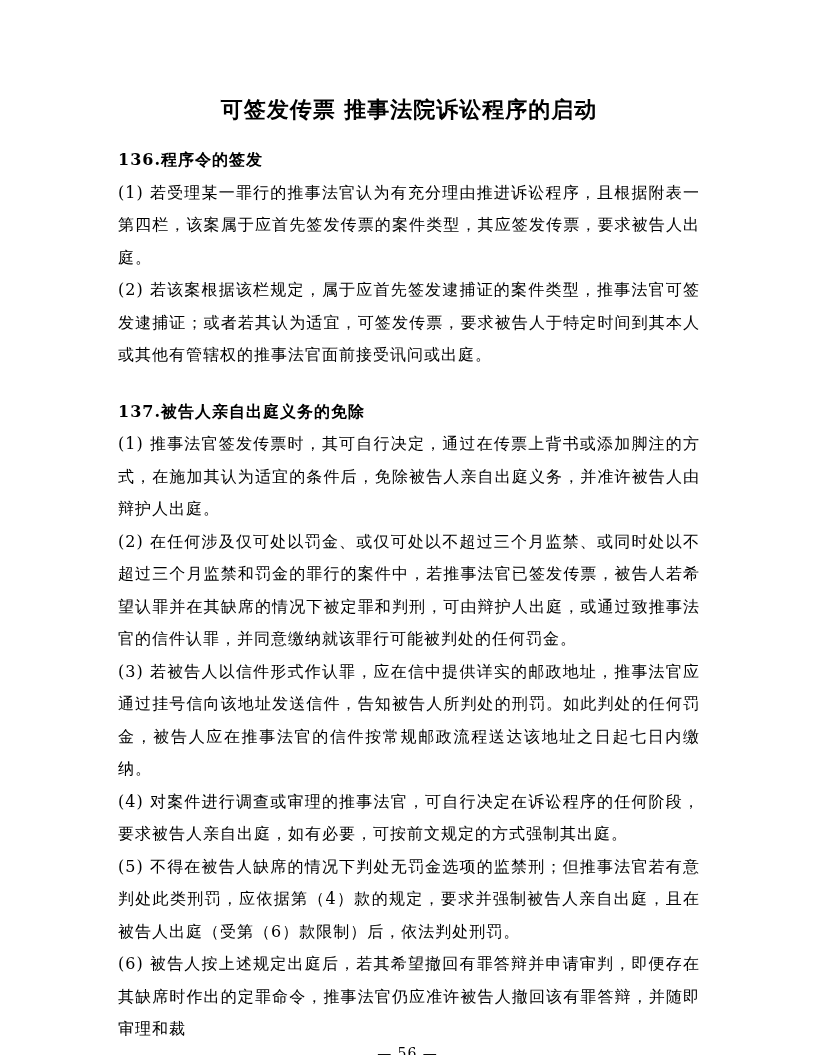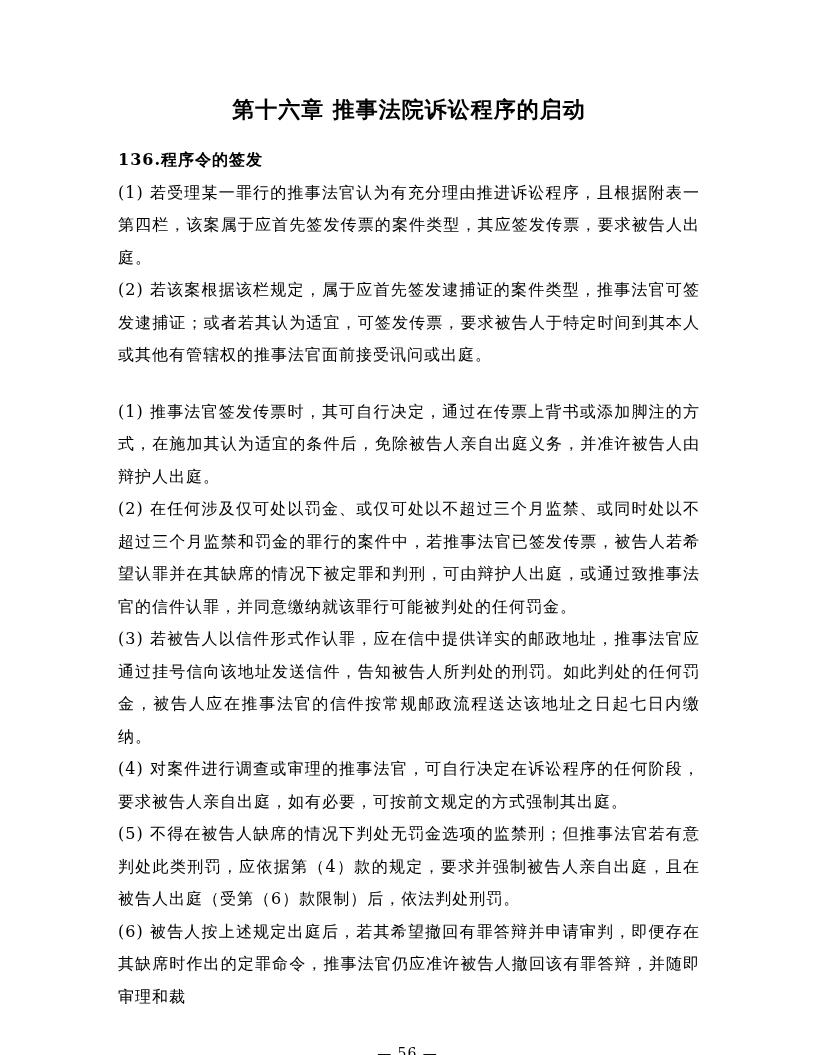--- a/index.html
+++ b/index.html
@@ -52,29 +52,30 @@
     text-align: center;
     font-size: 14px;
     letter-spacing: 1px;
   }
 </style>
 </head>
 <body>
 
 <div class="page">
 
-  <h1 class="chapter-title">第十六章 推事法院诉讼程序的启动</h1>
+  <h1 class="chapter-title">可签发传票 推事法院诉讼程序的启动</h1>
 
   <section class="section">
     <h2 class="section-heading">136.程序令的签发</h2>
     <p class="para">(1) 若受理某一罪行的推事法官认为有充分理由推进诉讼程序，且根据附表一第四栏，该案属于应首先签发传票的案件类型，其应签发传票，要求被告人出庭。</p>
     <p class="para">(2) 若该案根据该栏规定，属于应首先签发逮捕证的案件类型，推事法官可签发逮捕证；或者若其认为适宜，可签发传票，要求被告人于特定时间到其本人或其他有管辖权的推事法官面前接受讯问或出庭。</p>
   </section>
 
   <section class="section">
+    <h2 class="section-heading">137.被告人亲自出庭义务的免除</h2>
     <p class="para">(1) 推事法官签发传票时，其可自行决定，通过在传票上背书或添加脚注的方式，在施加其认为适宜的条件后，免除被告人亲自出庭义务，并准许被告人由辩护人出庭。</p>
     <p class="para">(2) 在任何涉及仅可处以罚金、或仅可处以不超过三个月监禁、或同时处以不超过三个月监禁和罚金的罪行的案件中，若推事法官已签发传票，被告人若希望认罪并在其缺席的情况下被定罪和判刑，可由辩护人出庭，或通过致推事法官的信件认罪，并同意缴纳就该罪行可能被判处的任何罚金。</p>
     <p class="para">(3) 若被告人以信件形式作认罪，应在信中提供详实的邮政地址，推事法官应通过挂号信向该地址发送信件，告知被告人所判处的刑罚。如此判处的任何罚金，被告人应在推事法官的信件按常规邮政流程送达该地址之日起七日内缴纳。</p>
     <p class="para">(4) 对案件进行调查或审理的推事法官，可自行决定在诉讼程序的任何阶段，要求被告人亲自出庭，如有必要，可按前文规定的方式强制其出庭。</p>
     <p class="para">(5) 不得在被告人缺席的情况下判处无罚金选项的监禁刑；但推事法官若有意判处此类刑罚，应依据第（4）款的规定，要求并强制被告人亲自出庭，且在被告人出庭（受第（6）款限制）后，依法判处刑罚。</p>
     <p class="para">(6) 被告人按上述规定出庭后，若其希望撤回有罪答辩并申请审判，即便存在其缺席时作出的定罪命令，推事法官仍应准许被告人撤回该有罪答辩，并随即审理和裁</p>
   </section>
 
   <div class="page-number">— 56 —</div>
 

